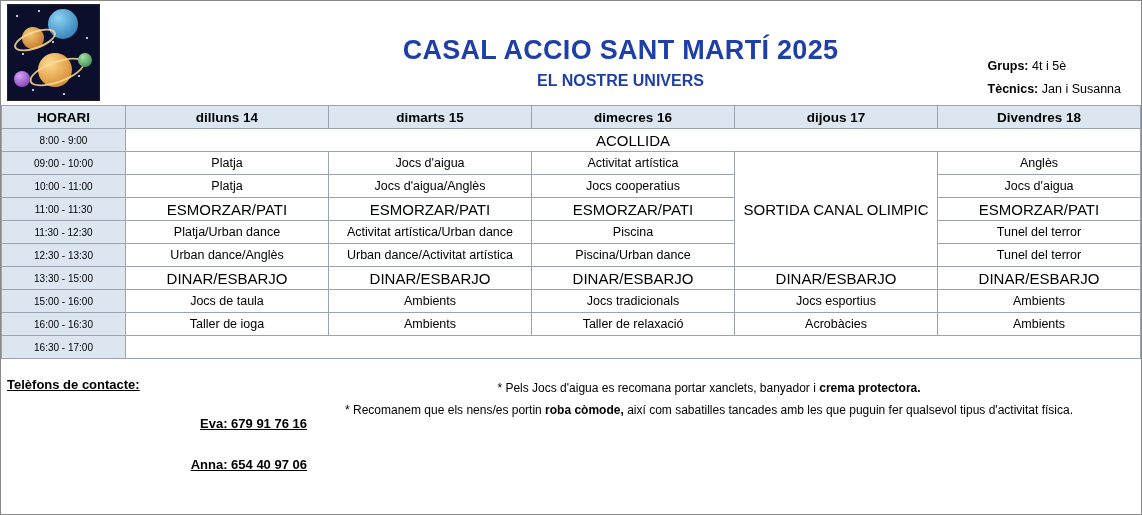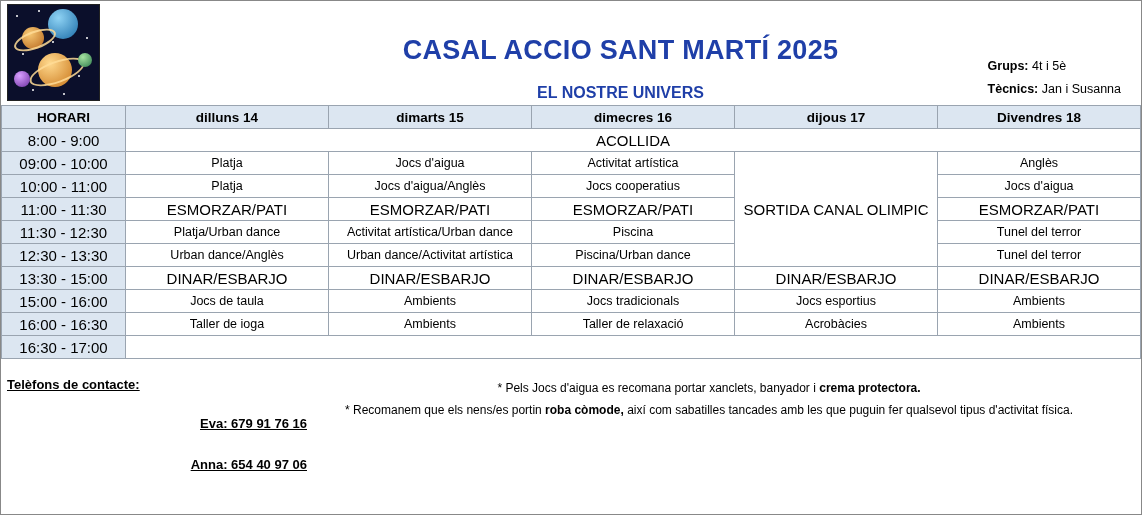--- a/index.html
+++ b/index.html
@@ -64,21 +64,21 @@
   .main-title {
     color: #1f3fa8;
     font-size: 27px;
     font-weight: bold;
     letter-spacing: 0.3px;
   }
   .sub-title {
     color: #1f3fa8;
     font-size: 16px;
     font-weight: bold;
-    margin-top: 18px;
+    margin-top: 6px;
   }
   .meta {
     position: absolute;
     right: 20px;
     top: 58px;
     text-align: left;
     font-size: 12.5px;
   }
   .meta div { margin-bottom: 9px; white-space: nowrap; }
   .meta .label { font-weight: bold; }
@@ -105,21 +105,21 @@
   thead th {
     background: #dce6f1;
     font-weight: bold;
     font-size: 13.5px;
     height: 22px;
   }
   thead th.hour-head { background: #dce6f1; }
 
   td.hour {
     background: #dce6f1;
-    font-size: 15px;
+    font-size: 10px;
   }
   td.big {
     font-size: 15px;
   }
   td.acollida {
     font-size: 15px;
   }
   td.sortida {
     font-size: 15px;
   }

